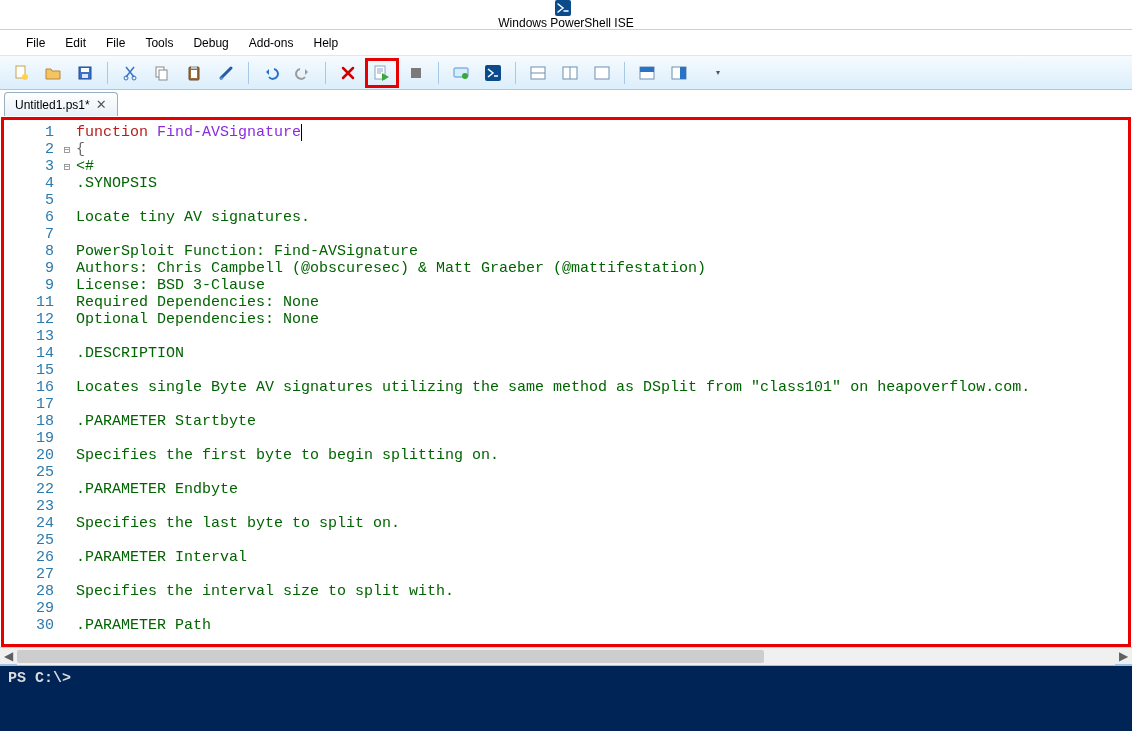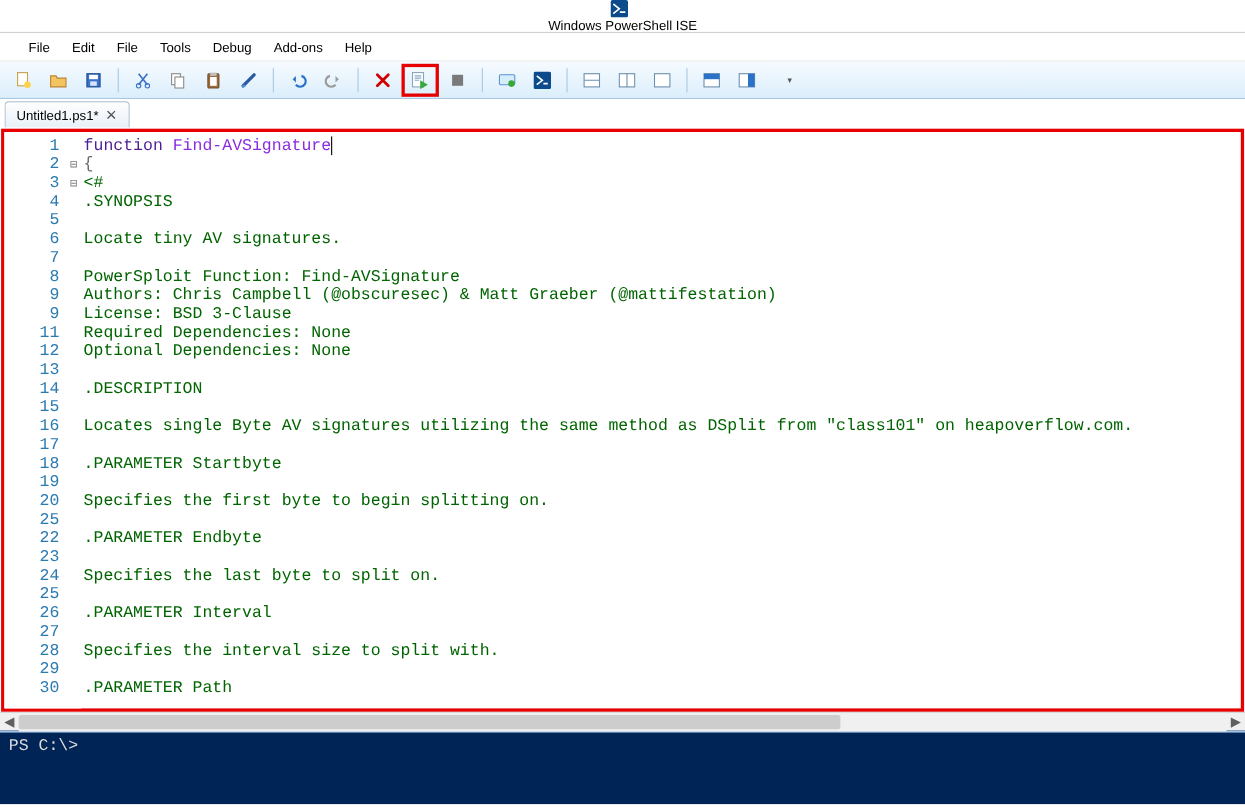--- a/index.html
+++ b/index.html
@@ -14,30 +14,30 @@
   .tbtn svg { width: 16px; height: 16px; }
   .tsep { width: 1px; height: 22px; background: #a8c8e4; margin: 0 5px; }
   .tbtn.highlight { border: 3px solid #e60000; width: 34px; height: 30px; border-radius: 0; }
   .tabbar { height: 27px; display: flex; padding: 2px 4px 0 4px; background: #fff; }
   .tab { height: 24px; display: flex; align-items: center; padding: 0 10px; border: 1px solid #9aaec2; border-bottom: none; border-top-left-radius: 4px; border-top-right-radius: 4px; background: linear-gradient(#fefefe,#e8f1f9); font-size: 12px; gap: 6px; }
   .tab .close { font-size: 13px; color: #555; }
   .editor-wrap { border: 3px solid #e60000; height: 530px; margin: 0 1px; position: relative; display: flex; background: #fff; }
   .gutter { width: 56px; background: #fff; text-align: right; padding: 4px 6px 4px 0; font-family: Consolas, "Courier New", monospace; font-size: 15px; color: #2a7ab0; line-height: 17px; user-select: none; }
   .foldcol { width: 14px; background: #fff; font-family: Consolas, monospace; font-size: 11px; color: #808080; line-height: 17px; padding-top: 4px; text-align: center; }
   .code { flex: 1; padding: 4px 0 4px 2px; font-family: Consolas, "Courier New", monospace; font-size: 15px; line-height: 17px; white-space: pre; overflow: hidden; color: #006400; }
-  .kw { color: #4c1d95; }
+  .kw { color: #b91c1c; }
   .fn { color: #8a2be2; }
   .op { color: #696969; }
   .cursor { border-right: 1px solid #000; text-align: right; }
   .hscroll { height: 17px; background: #f0f0f0; display: flex; align-items: center; border-top: 1px solid #d0d0d0; }
   .hscroll .arrow { width: 17px; height: 17px; display: flex; align-items: center; justify-content: center; color: #606060; }
   .hscroll .track { flex: 1; height: 17px; background: #f0f0f0; position: relative; }
   .hscroll .thumb { position: absolute; left: 0; top: 2px; height: 13px; width: 68%; background: #cdcdcd; border-radius: 2px; }
   .console { height: 67px; background: #012456; color: #eeedf0; font-family: Consolas, "Courier New", monospace; font-size: 15px; padding: 4px 8px; border-top: 2px solid #a3c1e0; }
-  .ps { color: #dcdcdc; }
+  .ps { color: #dcdcdc; font-weight: bold; }
   .drop::after { content: "▾"; font-size: 8px; color: #555; margin-left: -2px; }
 </style>
 </head>
 <body>
 
 <div class="titlebar">
   <span class="appicon">
     <svg viewBox="0 0 16 16">
         <rect width="16" height="16" rx="2" fill="#0b4b8c"></rect>
         <path d="M3 4l5 4-5 4M9 11h4" stroke="#fff" stroke-width="1.5" fill="none" stroke-linecap="round"></path>

